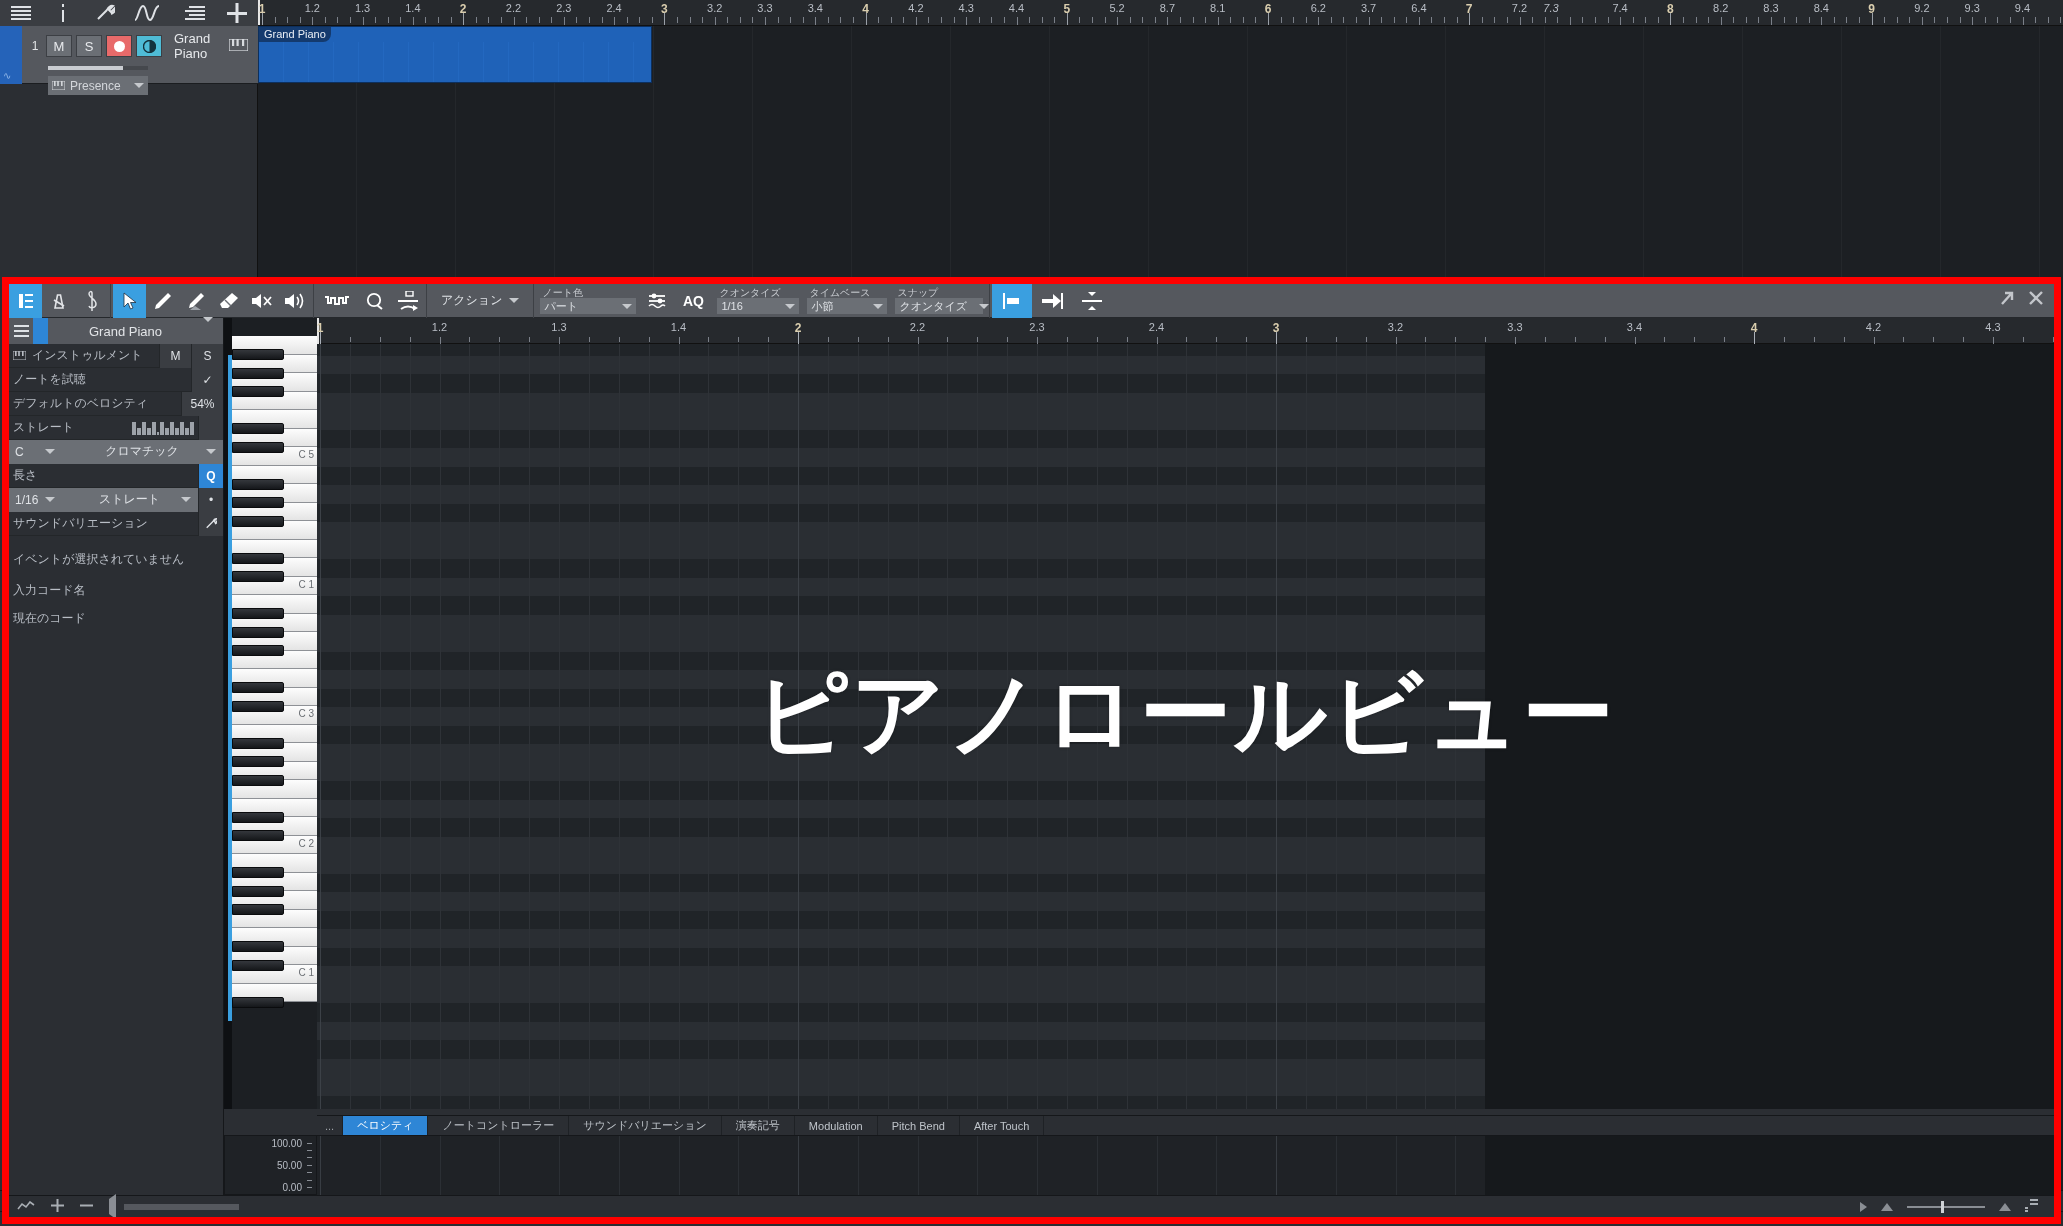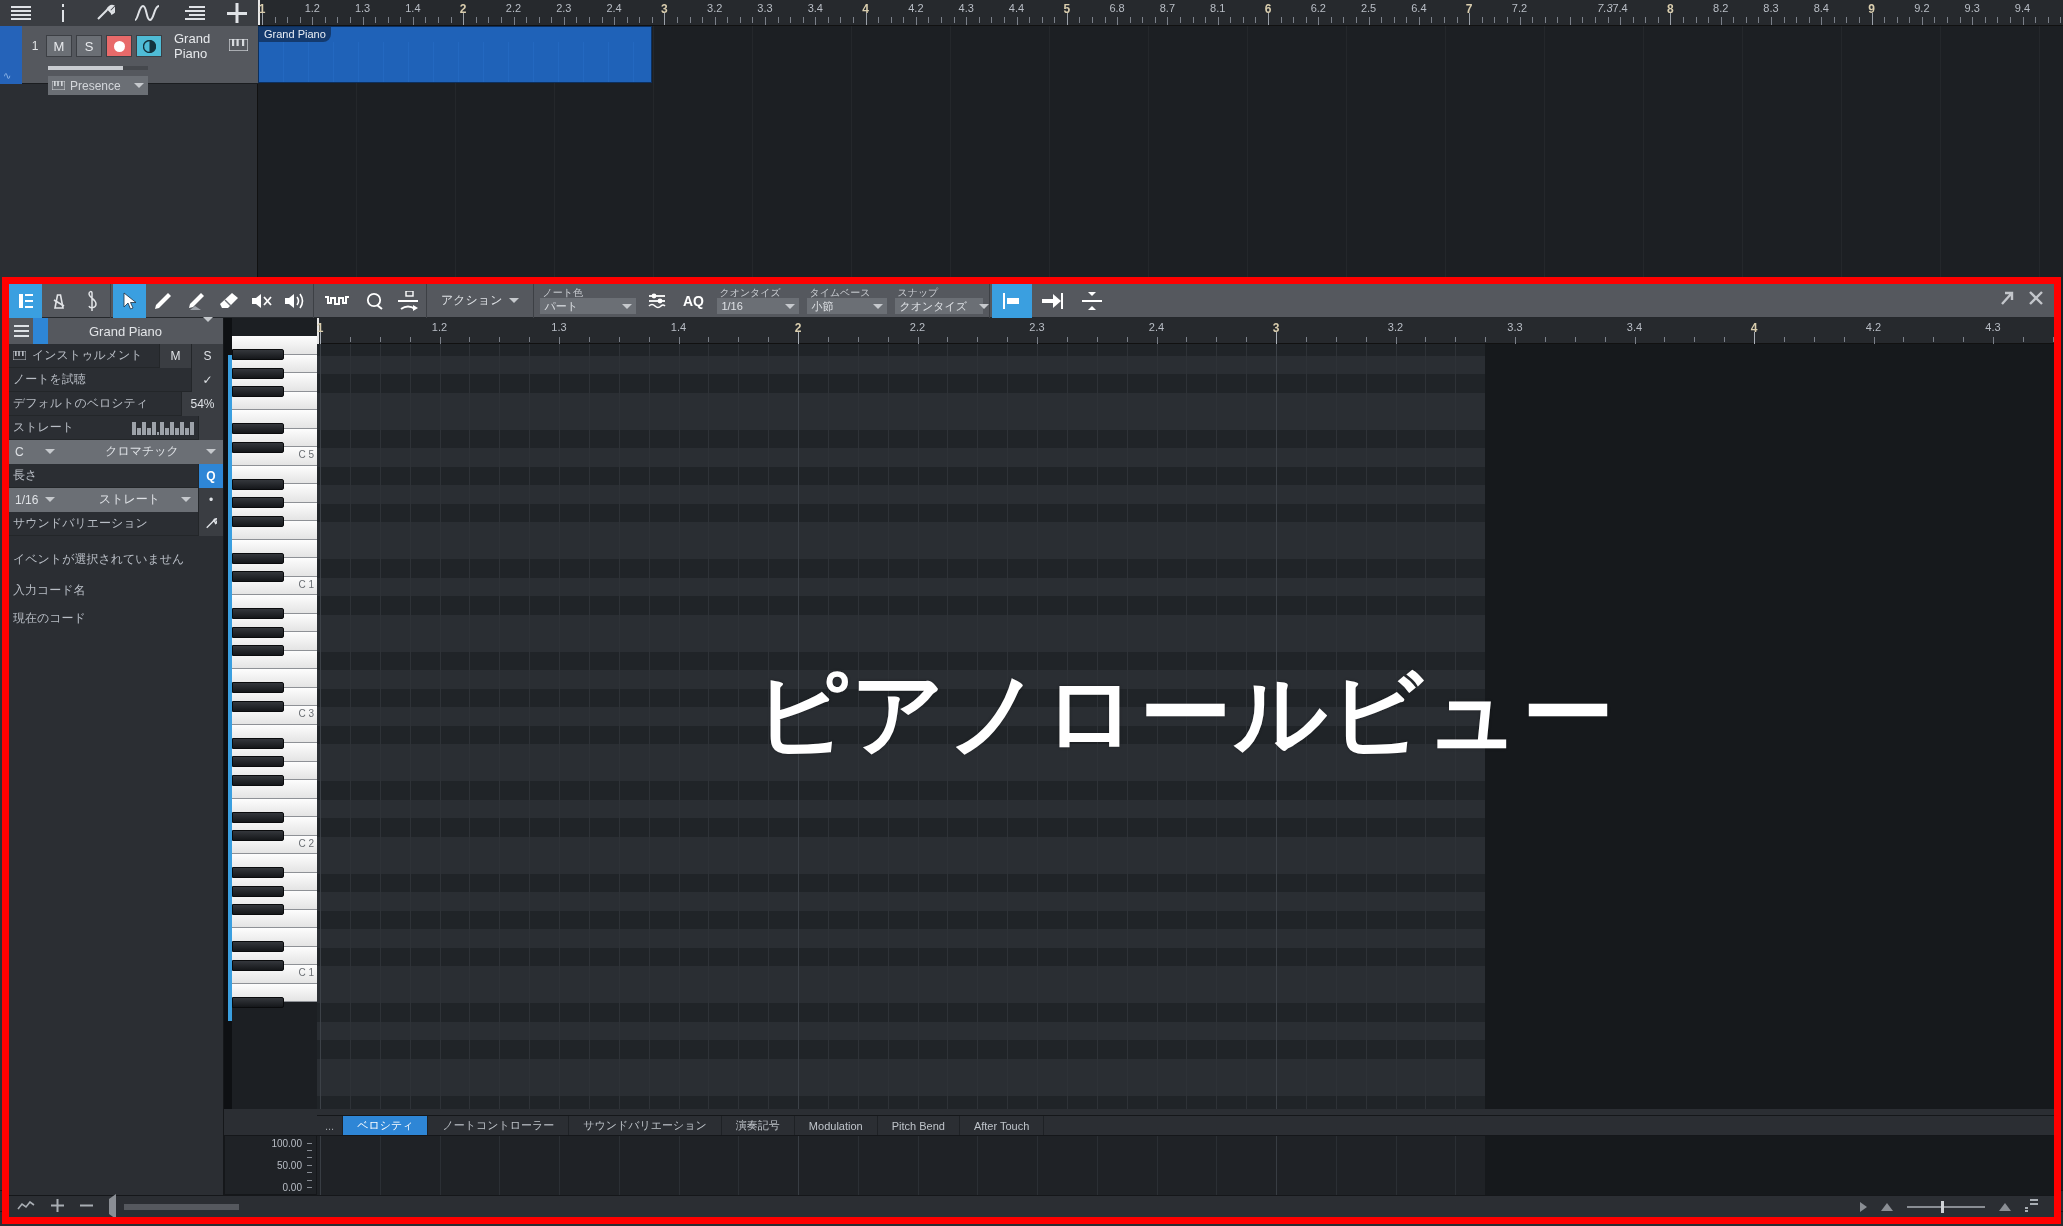--- a/index.html
+++ b/index.html
@@ -366,21 +366,21 @@
         <span class="lbl" style="left: 758.5px;">4.4</span>
         <span class="tickmark" style="left: 758.5px; height: 9px;"></span>
         <span class="tickmark" style="left: 771.075px; height: 6px;"></span>
         <span class="tickmark" style="left: 783.65px; height: 6px;"></span>
         <span class="tickmark" style="left: 796.225px; height: 6px;"></span>
         <span class="lbl bar" style="left: 808.8px;">5</span>
         <span class="barline" style="left: 808.8px; height: 13px;"></span>
         <span class="tickmark" style="left: 821.375px; height: 6px;"></span>
         <span class="tickmark" style="left: 833.95px; height: 6px;"></span>
         <span class="tickmark" style="left: 846.525px; height: 6px;"></span>
-        <span class="lbl" style="left: 859.1px;">6.8</span>
+        <span class="lbl" style="left: 859.1px;">5.2</span>
         <span class="tickmark" style="left: 859.1px; height: 9px;"></span>
         <span class="tickmark" style="left: 871.675px; height: 6px;"></span>
         <span class="tickmark" style="left: 884.25px; height: 6px;"></span>
         <span class="tickmark" style="left: 896.825px; height: 6px;"></span>
         <span class="lbl" style="left: 909.4px;">8.7</span>
         <span class="tickmark" style="left: 909.4px; height: 9px;"></span>
         <span class="tickmark" style="left: 921.975px; height: 6px;"></span>
         <span class="tickmark" style="left: 934.55px; height: 6px;"></span>
         <span class="tickmark" style="left: 947.125px; height: 6px;"></span>
         <span class="lbl" style="left: 959.7px;">8.1</span>
@@ -391,41 +391,41 @@
         <span class="lbl bar" style="left: 1010px;">6</span>
         <span class="barline" style="left: 1010px; height: 13px;"></span>
         <span class="tickmark" style="left: 1022.58px; height: 6px;"></span>
         <span class="tickmark" style="left: 1035.15px; height: 6px;"></span>
         <span class="tickmark" style="left: 1047.72px; height: 6px;"></span>
         <span class="lbl" style="left: 1060.3px;">6.2</span>
         <span class="tickmark" style="left: 1060.3px; height: 9px;"></span>
         <span class="tickmark" style="left: 1072.88px; height: 6px;"></span>
         <span class="tickmark" style="left: 1085.45px; height: 6px;"></span>
         <span class="tickmark" style="left: 1098.02px; height: 6px;"></span>
-        <span class="lbl" style="left: 1110.6px;">2.5</span>
+        <span class="lbl" style="left: 1110.6px;">3.7</span>
         <span class="tickmark" style="left: 1110.6px; height: 9px;"></span>
         <span class="tickmark" style="left: 1123.17px; height: 6px;"></span>
         <span class="tickmark" style="left: 1135.75px; height: 6px;"></span>
         <span class="tickmark" style="left: 1148.32px; height: 6px;"></span>
         <span class="lbl" style="left: 1160.9px;">6.4</span>
         <span class="tickmark" style="left: 1160.9px; height: 9px;"></span>
         <span class="tickmark" style="left: 1173.47px; height: 6px;"></span>
         <span class="tickmark" style="left: 1186.05px; height: 6px;"></span>
         <span class="tickmark" style="left: 1198.62px; height: 6px;"></span>
         <span class="lbl bar" style="left: 1211.2px;">7</span>
         <span class="barline" style="left: 1211.2px; height: 13px;"></span>
         <span class="tickmark" style="left: 1223.77px; height: 6px;"></span>
         <span class="tickmark" style="left: 1236.35px; height: 6px;"></span>
         <span class="tickmark" style="left: 1248.92px; height: 6px;"></span>
         <span class="lbl" style="left: 1261.5px;">7.2</span>
         <span class="tickmark" style="left: 1261.5px; height: 9px;"></span>
         <span class="tickmark" style="left: 1274.08px; height: 6px;"></span>
         <span class="tickmark" style="left: 1286.65px; height: 6px;"></span>
         <span class="tickmark" style="left: 1299.22px; height: 6px;"></span>
-        <span class="lbl" style="left: 1347px; font-style: italic;">7.3</span>
+        <span class="lbl" style="left: 1293px; font-style: italic;">7.3</span>
         <span class="tickmark" style="left: 1311.8px; height: 9px;"></span>
         <span class="tickmark" style="left: 1324.38px; height: 6px;"></span>
         <span class="tickmark" style="left: 1336.95px; height: 6px;"></span>
         <span class="tickmark" style="left: 1349.52px; height: 6px;"></span>
         <span class="lbl" style="left: 1362.1px;">7.4</span>
         <span class="tickmark" style="left: 1362.1px; height: 9px;"></span>
         <span class="tickmark" style="left: 1374.67px; height: 6px;"></span>
         <span class="tickmark" style="left: 1387.25px; height: 6px;"></span>
         <span class="tickmark" style="left: 1399.82px; height: 6px;"></span>
         <span class="lbl bar" style="left: 1412.4px;">8</span>

